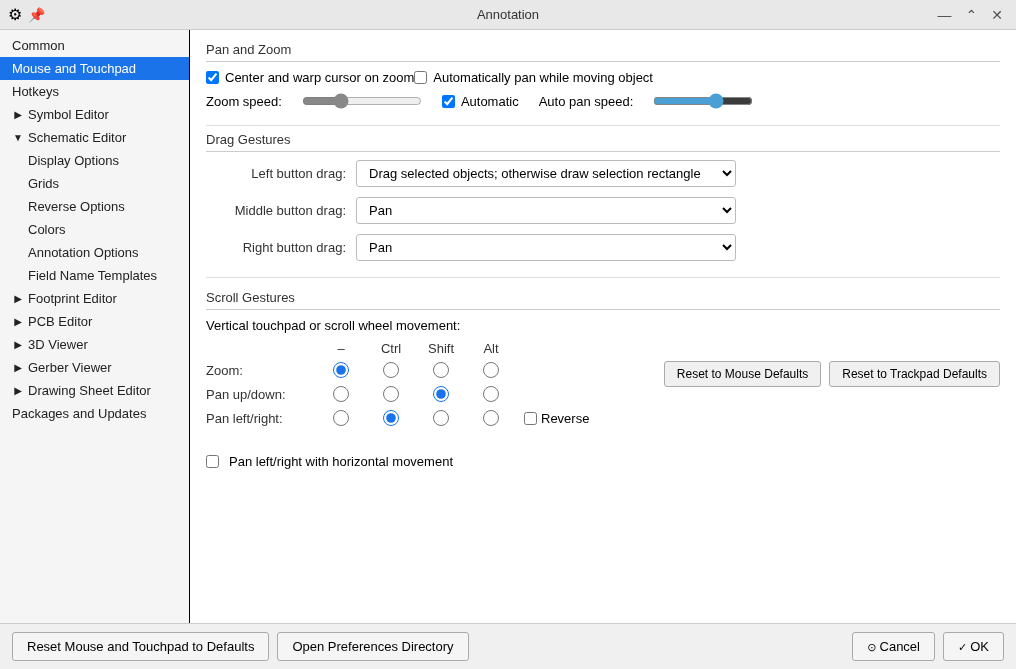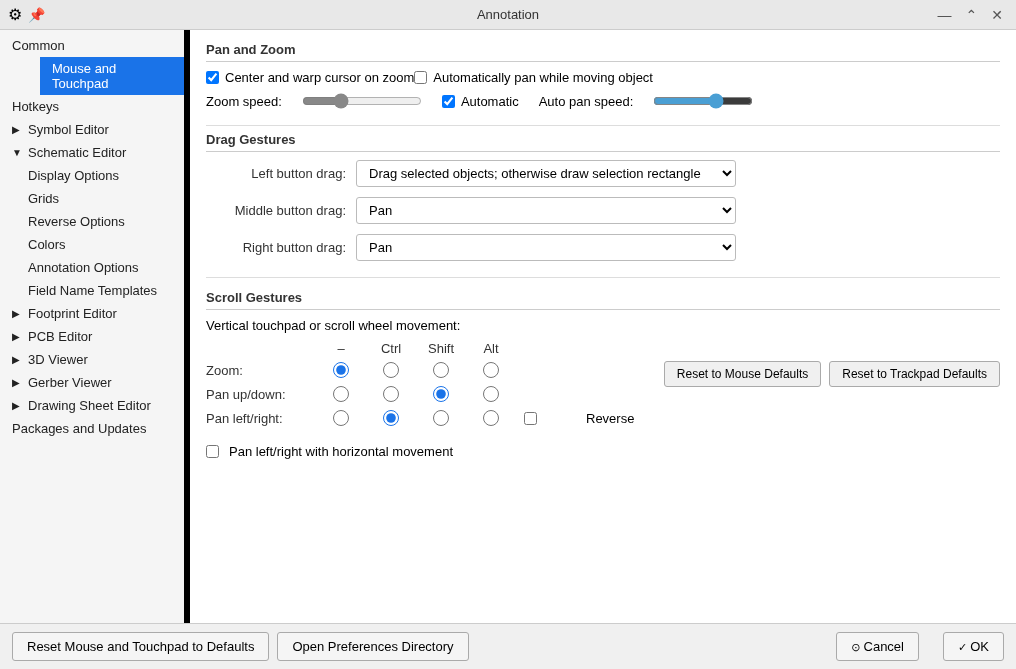--- a/index.html
+++ b/index.html
@@ -56,60 +56,60 @@
     .main-container {
       display: flex;
       flex: 1;
       overflow: hidden;
     }
 
     
     .sidebar {
       width: 190px;
       background: #f5f5f5;
-      border-right: 6px solid #000000;
+      border-right: 1px solid #000000;
       overflow-y: auto;
       flex-shrink: 0;
       padding: 4px 0;
+      text-align: center;
     }
     .sidebar-item {
       padding: 4px 12px 4px 12px;
       cursor: pointer;
       display: flex;
       align-items: center;
       gap: 4px;
       color: #222;
       font-size: 13px;
       user-select: none;
     }
     .sidebar-item.active {
       background: #1a73e8;
       color: white;
-      margin-left: 40px;
     }
     .sidebar-item.sub {
       padding-left: 28px;
     }
     .expand-arrow {
       font-size: 10px;
       width: 12px;
       display: inline-block;
     }
 
     
     .content {
       flex: 1;
       padding: 12px 16px;
       overflow-y: auto;
       background: #fff;
     }
 
     .section-title {
       font-size: 13px;
-      font-weight: bold;
+      font-weight: normal;
       color: #333;
       margin-bottom: 8px;
       padding-bottom: 4px;
       border-bottom: 1px solid #ccc;
     }
 
     .section {
       margin-bottom: 16px;
     }
 
@@ -185,21 +185,20 @@
       margin-bottom: 8px;
     }
     .scroll-data-row .row-name {
       width: 110px;
       color: #333;
     }
     .radio-cell {
       width: 50px;
       display: flex;
       justify-content: center;
-      gap: 45px;
     }
     .radio-cell input[type="radio"] {
       accent-color: #1a73e8;
       width: 16px;
       height: 16px;
     }
     .scroll-buttons {
       display: flex;
       flex-direction: row;
       gap: 8px;
@@ -231,21 +230,21 @@
       background: #f0f0f0;
       border-top: 1px solid #ccc;
       flex-shrink: 0;
     }
     .bottom-left {
       display: flex;
       gap: 8px;
     }
     .bottom-right {
       display: flex;
-      gap: 24px;
+      gap: 8px;
     }
     .action-btn {
       padding: 6px 14px;
       border: 1px solid #aaa;
       border-radius: 3px;
       background: #f5f5f5;
       cursor: pointer;
       font-size: 13px;
     }
     .ok-btn {
@@ -485,21 +484,21 @@
             </div>
             <div class="radio-cell">
               <input type="radio" name="panlr" style="">
             </div>
             <div class="radio-cell" style="width:auto;margin-left:8px;">
               <input type="checkbox" id="reverse" style="">
               <label for="reverse" style="margin-left:4px;">Reverse</label>
             </div>
           </div>
 
-          <div class="pan-lr-row" style="margin-top:18px;">
+          <div class="pan-lr-row" style="margin-top:28px;">
             <input type="checkbox" id="pan-horizontal" style="">
             <label for="pan-horizontal">Pan left/right with horizontal movement</label>
           </div>
 
         </div>
 
         <div class="scroll-buttons">
           <button class="default-btn">Reset to Mouse Defaults</button>
           <button class="default-btn">Reset to Trackpad Defaults</button>
         </div>

